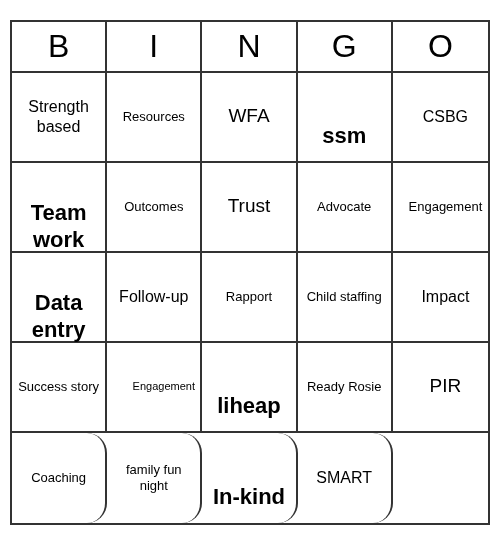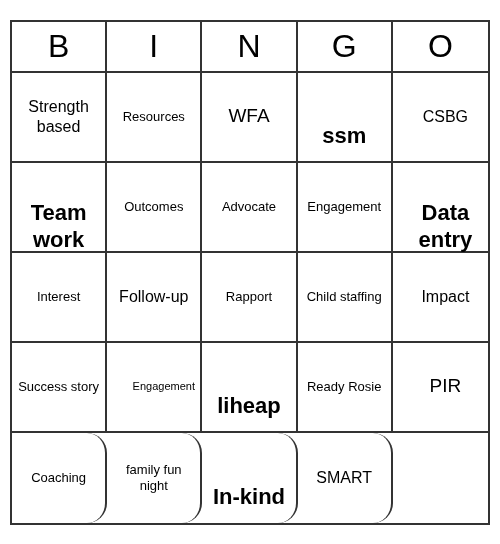--- a/index.html
+++ b/index.html
@@ -90,30 +90,30 @@
       <div class="bingo-cell">
         <span class="cell-text size-md">CSBG</span>
       </div>
       <div class="bingo-cell">
         <span class="cell-text size-lg">Team work</span>
       </div>
       <div class="bingo-cell">
         <span class="cell-text size-sm">Outcomes</span>
       </div>
       <div class="bingo-cell">
+        <span class="cell-text size-xl">Trust</span>
+      </div>
+      <div class="bingo-cell">
         <span class="cell-text size-sm">Advocate</span>
       </div>
       <div class="bingo-cell">
         <span class="cell-text size-sm">Engagement</span>
       </div>
       <div class="bingo-cell">
         <span class="cell-text size-lg">Data entry</span>
-      </div>
-      <div class="bingo-cell">
-        <span class="cell-text size-sm">Interest</span>
       </div>
       <div class="bingo-cell">
         <span class="cell-text size-md">Follow-up</span>
       </div>
       <div class="bingo-cell">
         <span class="cell-text size-sm">Rapport</span>
       </div>
       <div class="bingo-cell">
         <span class="cell-text size-sm">Child staffing</span>
       </div>

